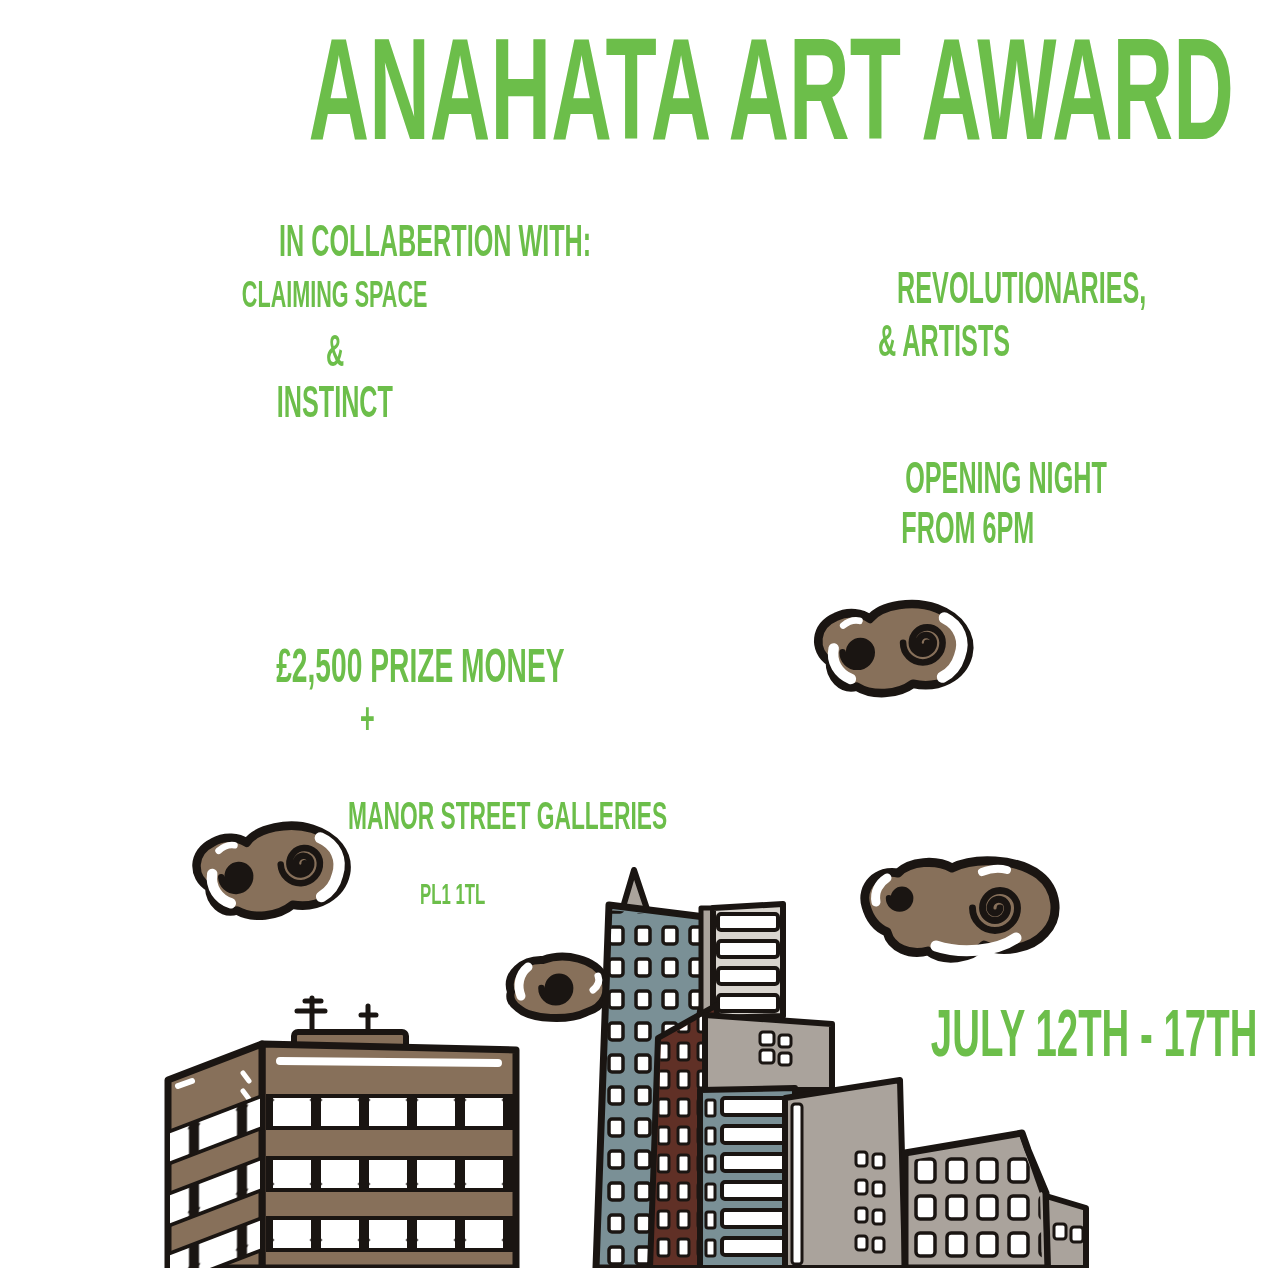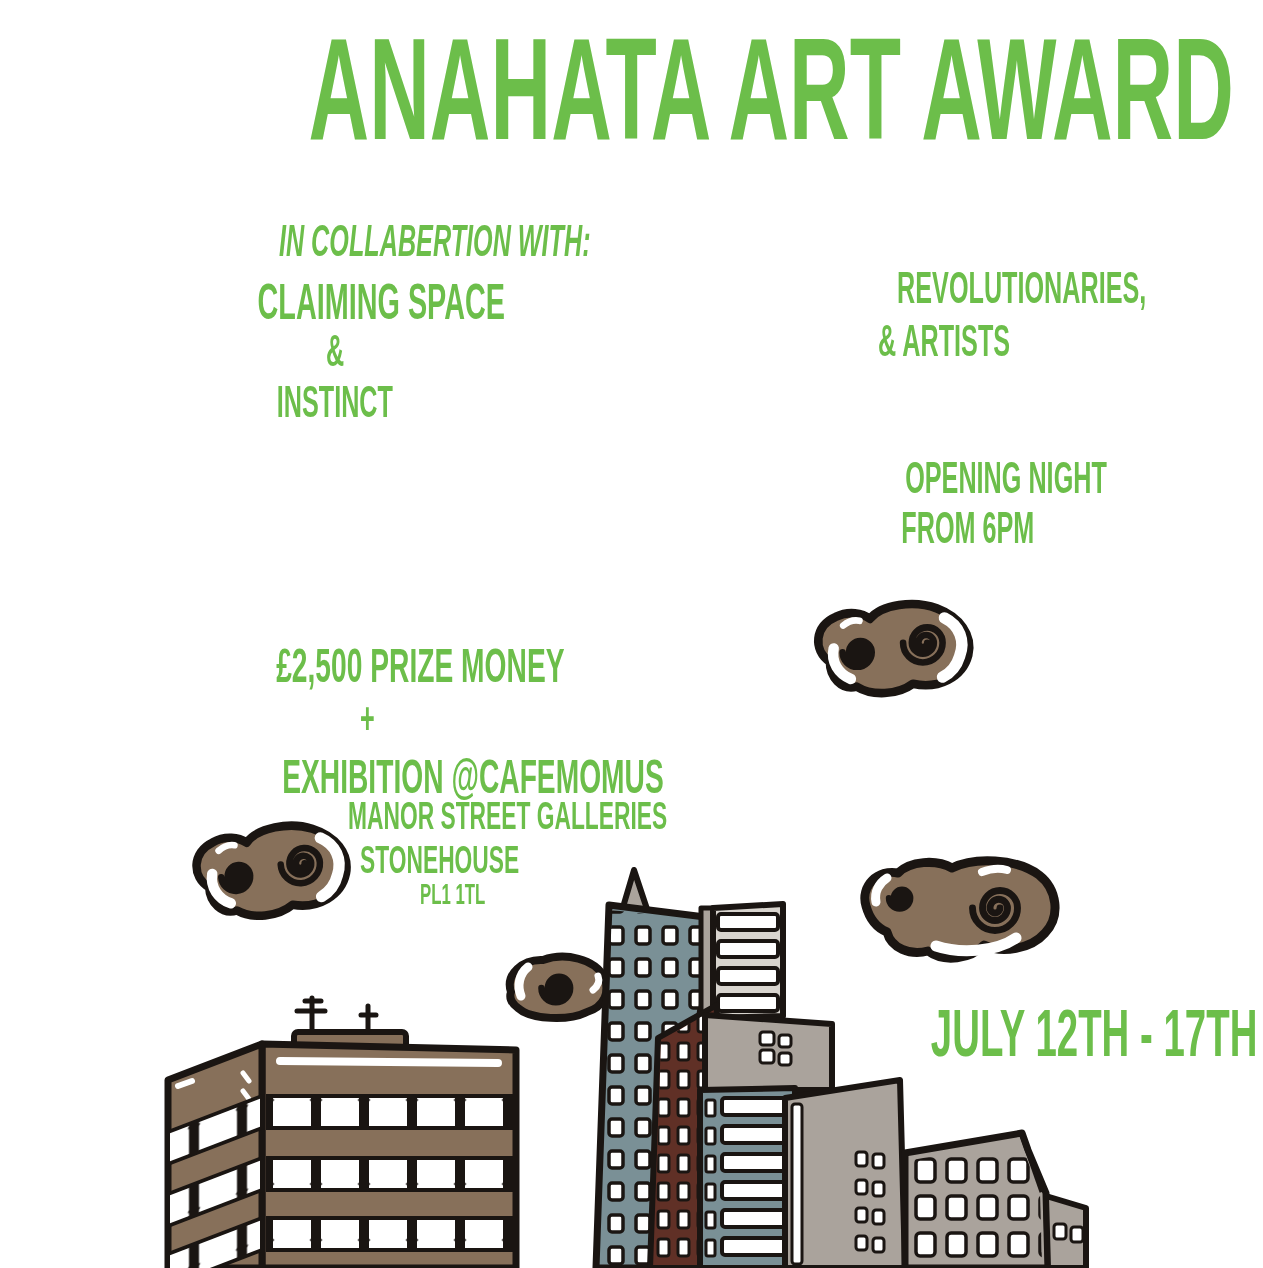--- a/index.html
+++ b/index.html
@@ -34,24 +34,24 @@
     <path id="spiral" d="M0 0a4 4 0 0 1 -8 0a7 7 0 0 1 14 0a10 10 0 0 1 -20 0a14 14 0 0 1 28 0a18 18 0 0 1 -36 0" fill="none" stroke="#1a1512" stroke-linecap="round"></path>
   </defs>
 </svg>
 
 <div class="poster">
 
   <div class="line" style="left:0;top:5px;width:1263px;font-size:140px;">
     <span class="stencil">ANAHATA ART AWARD</span>
   </div>
 
-  <div class="line" style="left:175px;top:217px;width:320px;font-size:42px;font-style:italic;">
+  <div class="line" style="left:175px;top:217px;width:320px;font-size:42px;">
     <span class="stencil">IN COLLABERTION WITH:</span>
   </div>
-  <div class="line" style="left:175px;top:273px;width:320px;font-size:48px;">
+  <div class="line" style="left:175px;top:273px;width:320px;font-size:36px;">
     <span class="stencil">CLAIMING SPACE</span>
   </div>
   <div class="line" style="left:175px;top:327px;width:320px;font-size:42px;">
     <span class="stencil">&amp;</span>
   </div>
   <div class="line" style="left:175px;top:378px;width:320px;font-size:42px;">
     <span class="stencil">INSTINCT</span>
   </div>
 
   <div class="line" style="left:814px;top:264px;width:260px;font-size:42px;">
@@ -67,29 +67,23 @@
   <div class="line" style="left:838px;top:504px;width:260px;font-size:42px;">
     <span class="stencil">FROM 6PM</span>
   </div>
 
   <div class="line" style="left:180px;top:636px;width:375px;font-size:47px;">
     <span class="stencil">£2,500 PRIZE MONEY</span>
   </div>
   <div class="line" style="left:180px;top:695px;width:375px;font-size:42px;">
     <span class="stencil">+</span>
   </div>
-  <div class="line" style="left:155px;top:747px;width:420px;font-size:47px;">
-    <span class="stencil">EXHIBITION @CAFEMOMUS</span>
-  </div>
 
   <div class="line-left" style="left:348px;top:794px;font-size:38px;">
     <span class="stencil">MANOR STREET GALLERIES</span>
-  </div>
-  <div class="line-left" style="left:360px;top:838px;font-size:38px;">
-    <span class="stencil">STONEHOUSE</span>
   </div>
   <div class="line-left" style="left:420px;top:878px;font-size:28px;">
     <span class="stencil">PL1 1TL</span>
   </div>
 
   <div class="line" style="left:822px;top:983px;width:290px;font-size:64px;margin-top:12px;">
     <span class="stencil">JULY 12TH - 17TH</span>
   </div>
 
   <svg class="cloud" style="left:795px;top:595px;" width="190" height="105" viewBox="0 0 190 110">

